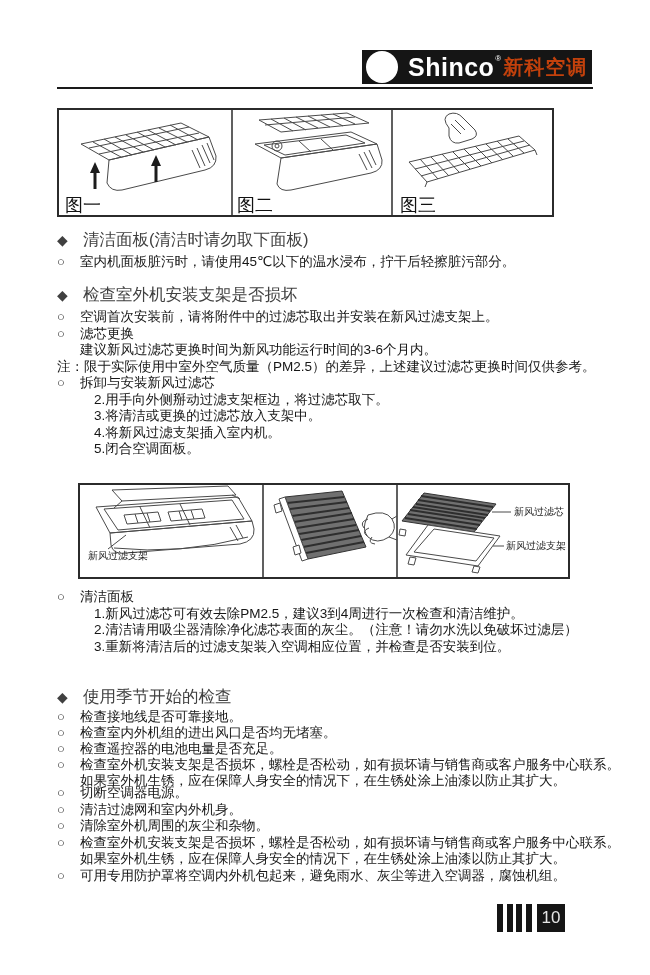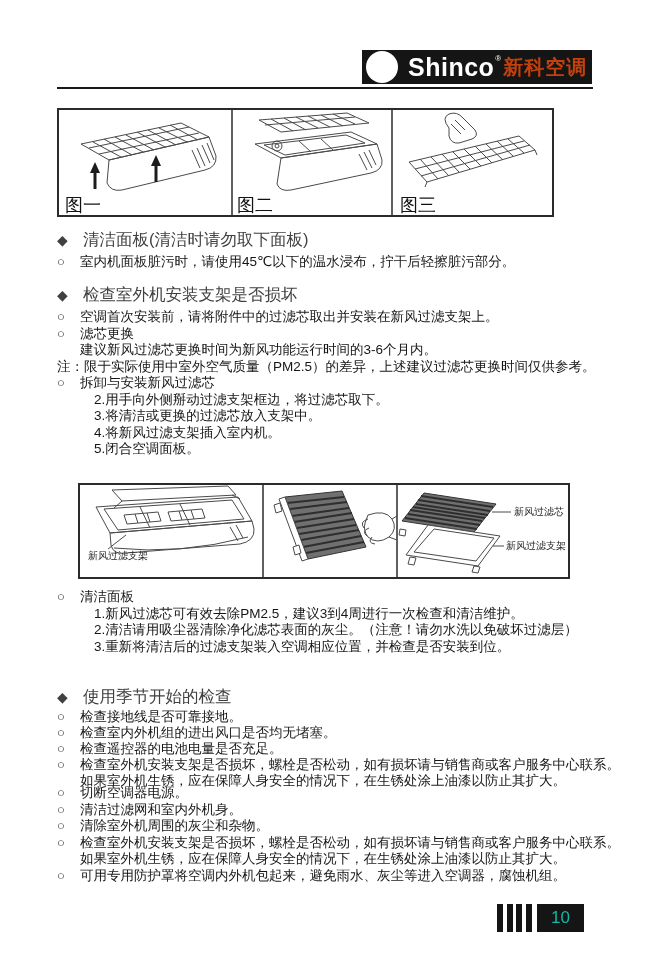--- a/index.html
+++ b/index.html
@@ -31,21 +31,21 @@
   .ln{font-size:13.5px;line-height:16.5px;color:#161616}
   .tight .ln{line-height:16.1px}
   .tight .h{margin-bottom:1px}
   .cm{display:inline-block;width:23px;font-size:13px}
   .ind{padding-left:23px}
   .stp{padding-left:37px}
 
   
   .footer{position:absolute;left:497px;top:904px;display:flex;height:28px}
   .fbar{width:6px;background:#151515;margin-right:3.5px}
-  .pnum{width:47px;background:#151515;color:#14b8a6;font-size:17px;text-align:center;line-height:28px;margin-left:2px}
+  .pnum{width:28px;background:#151515;color:#e5e5e5;font-size:17px;text-align:center;line-height:28px;margin-left:2px}
 </style>
 </head>
 <body>
 
 <div class="page">
 
   <div class="logo-bar">
     <span class="brand-latin">Shinco</span>
       <span class="brand-reg">®</span>
       <span class="brand-cn">新科空调</span>

